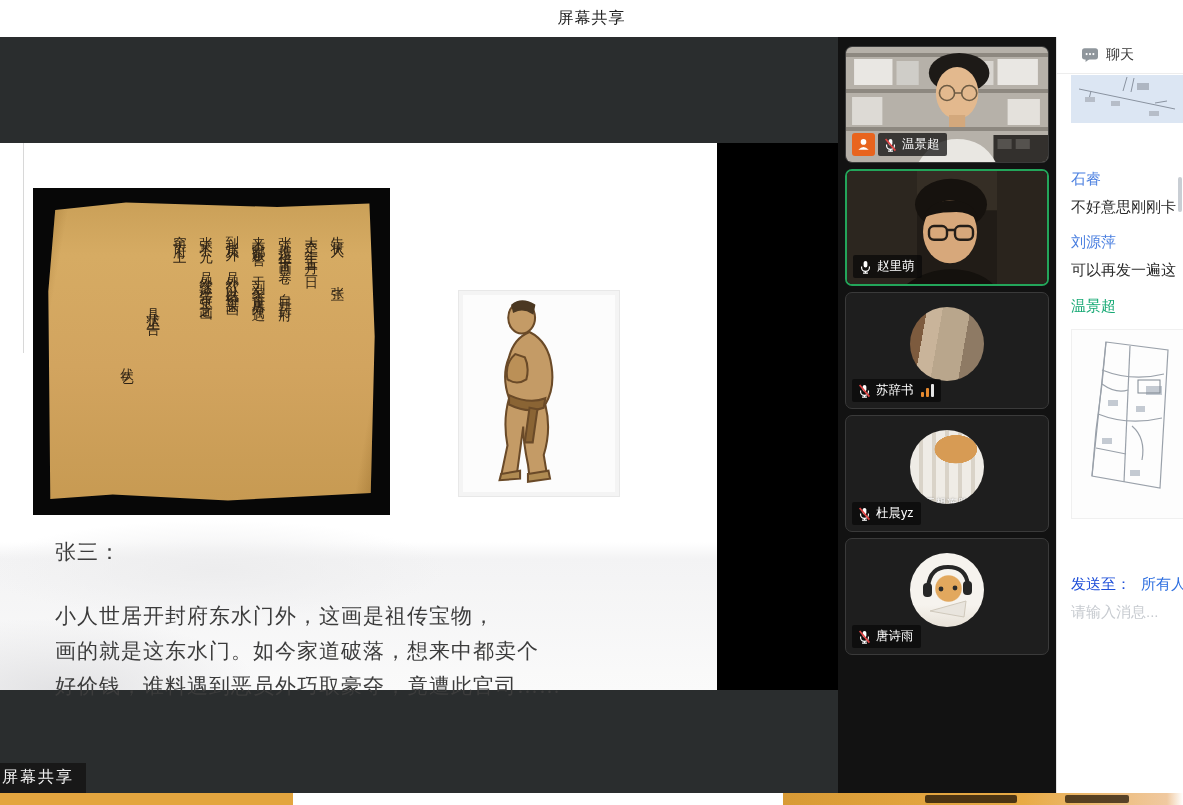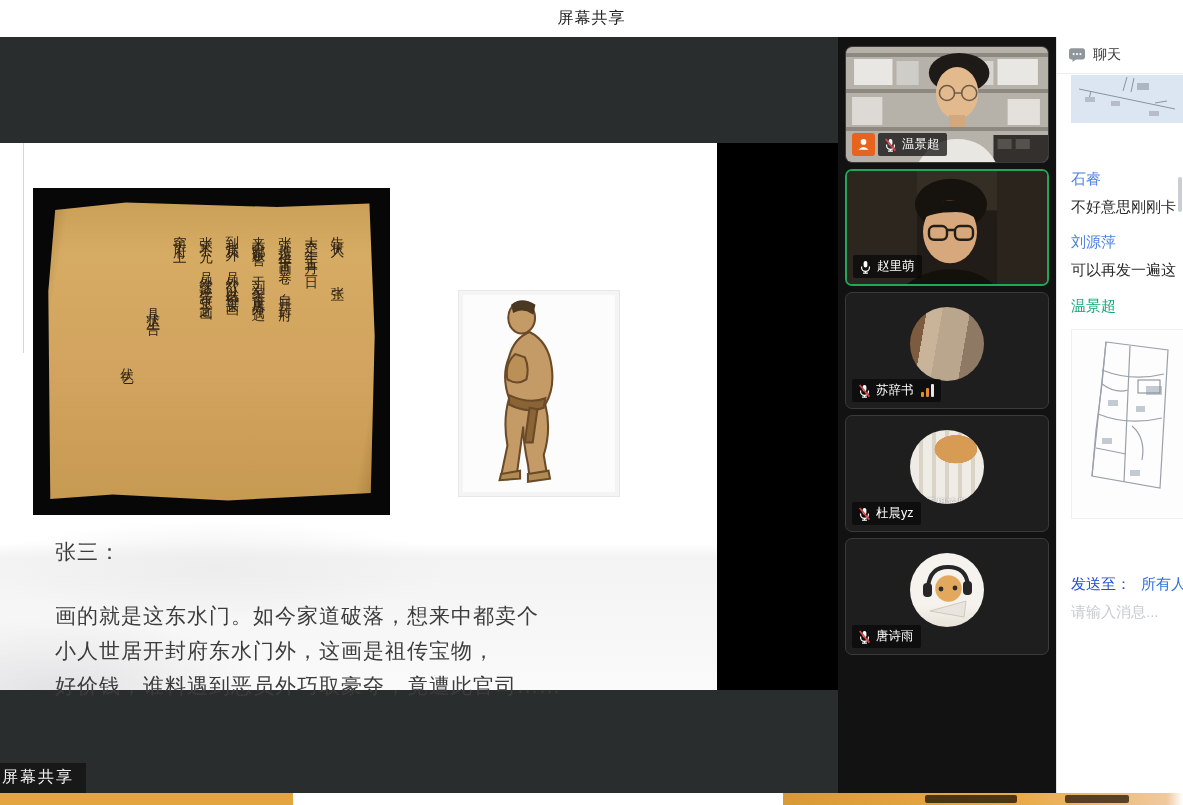--- a/index.html
+++ b/index.html
@@ -86,21 +86,21 @@
       radial-gradient(circle 23px at 52% 48%, #e2a85e 0 55%, rgba(226,168,94,0) 60%),
       linear-gradient(to bottom,#f6f3ee 0 70%, #e8e2d8 100%); }
   .sigbars { display:flex; align-items:flex-end; gap:2px; height:13px; margin-left:3px; }
   .sigbars i { display:block; width:3px; border-radius:1px; }
   .sigbars .b1 { height:5px; background:#e78a2e; }
   .sigbars .b2 { height:9px; background:#e78a2e; }
   .sigbars .b3 { height:13px; background:#e6e6e6; }
 
   
   .chat { position:absolute; left:1056px; top:37px; width:127px; height:756px; background:#ffffff; border-left:1px solid #e2e2e2; }
-  .chat-header { position:absolute; left:0; top:0; width:100%; height:37px; display:flex; align-items:center; gap:7px; padding-left:11px; border-bottom:1px solid #ededed; }
+  .chat-header { position:absolute; left:0; top:0; width:100%; height:37px; display:flex; align-items:center; gap:7px; padding-left:24px; border-bottom:1px solid #ededed; }
   .chat-header .ct { font-size:14px; color:#3a3a3a; }
   .chat-img1 { position:absolute; left:14px; top:38px; width:113px; height:48px; background:#dce6f3; overflow:hidden; }
   .sender { position:absolute; left:14px; font-size:15px; }
   .sender.blue { color:#4a7fe0; }
   .sender.green { color:#16a974; }
   .msgtext { position:absolute; left:14px; width:113px; font-size:15px; color:#2b2b2b; white-space:nowrap; overflow:hidden; }
   .chat-img2 { position:absolute; left:14px; top:292px; width:113px; height:190px; background:#fdfdfd; border:1px solid #f0f0f0; }
   .sendto { position:absolute; left:14px; top:538px; width:113px; display:flex; font-size:15px; white-space:nowrap; overflow:hidden; }
   .sendto .lab { color:#1d4ed8; margin-right:10px; }
   .sendto .val { color:#2e6fe0; }
@@ -163,22 +163,22 @@
 
             <path d="M26 116 L38 114 L38 119 L25 120 Z" fill="#b08b52"></path>
             <path d="M43 116 L56 114 L57 119 L43 121 Z" fill="#b08b52"></path>
           </g>
         </svg>
       </div>
 
       <div class="dialog">
         <div class="spk">张三：</div>
         <div>
+          <div>小人世居开封府东水门外，这画是祖传宝物，</div>
           <div>画的就是这东水门。如今家道破落，想来中都卖个</div>
-          <div>小人世居开封府东水门外，这画是祖传宝物，</div>
           <div>好价钱，谁料遇到恶员外巧取豪夺，竟遭此官司……</div>
         </div>
       </div>
     </div>
     <div class="blackcol"></div>
 
     <div class="sharelabel">屏幕共享</div>
   </div>
 
   <div class="people">

